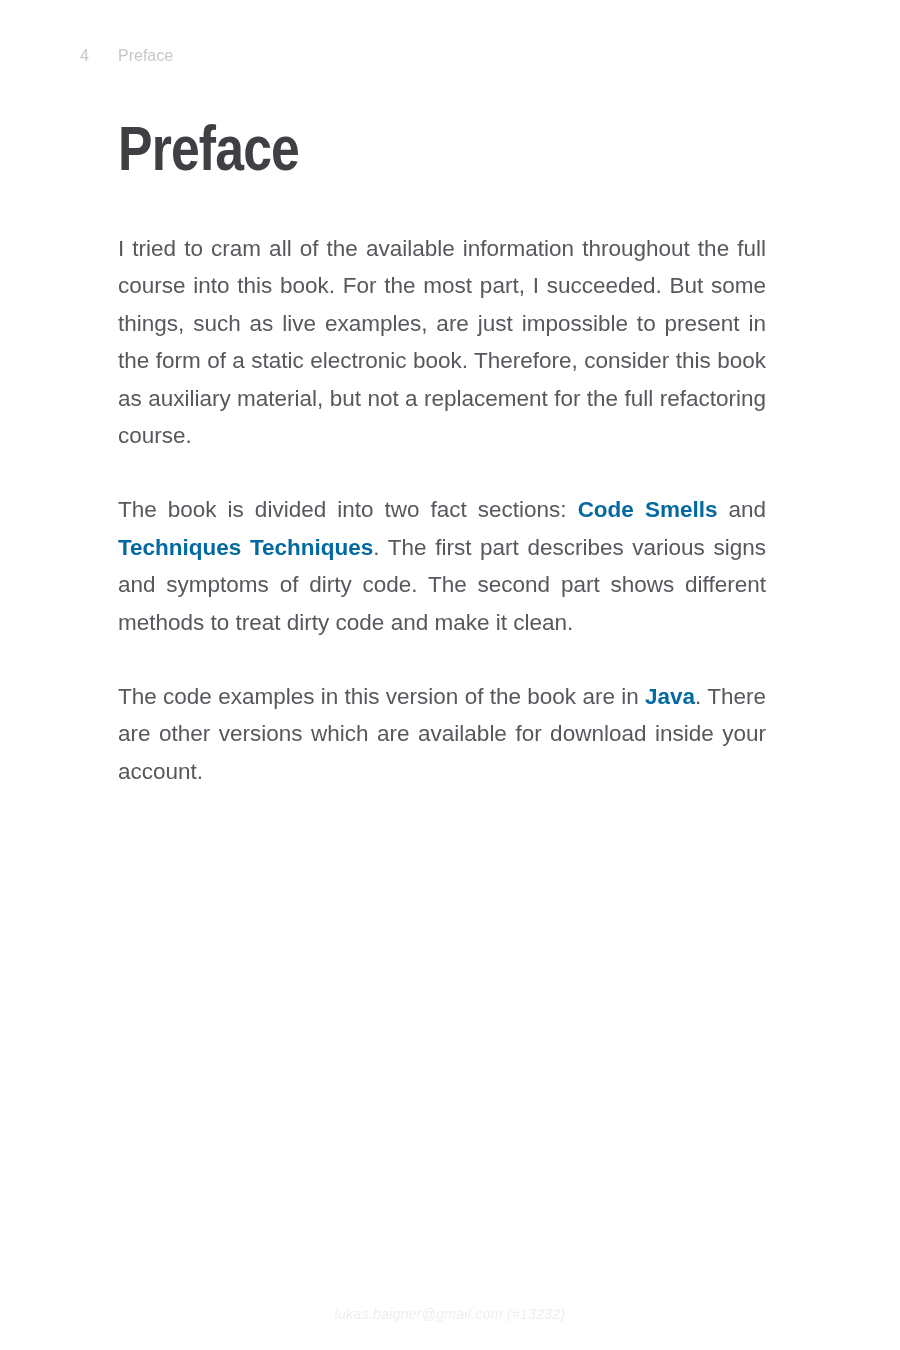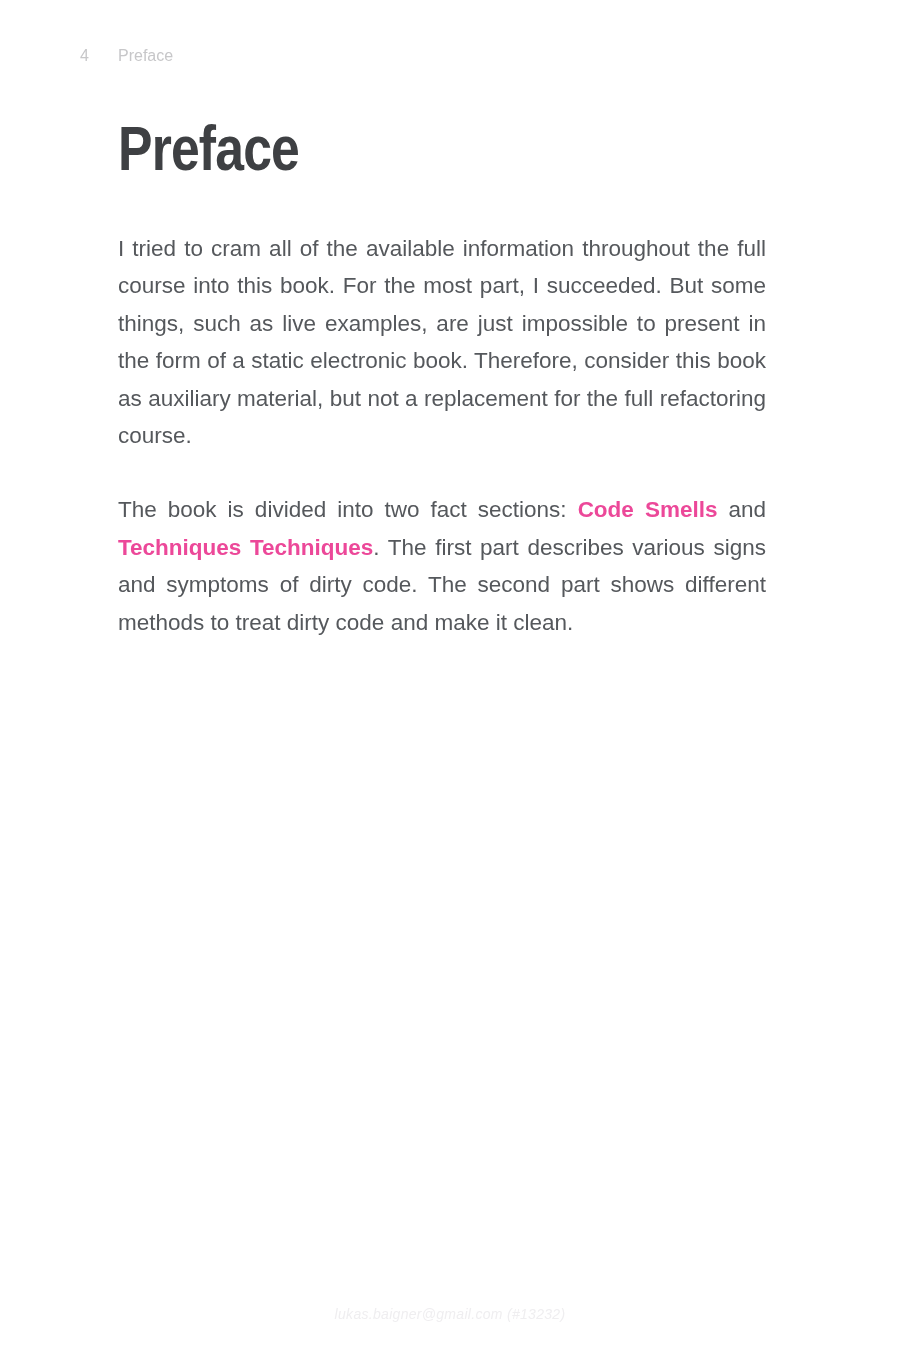--- a/index.html
+++ b/index.html
@@ -46,21 +46,21 @@
   }
   .content p {
     font-size: 22.5px;
     line-height: 37.4px;
     text-align: justify;
     margin: 0 16px 37px 0;
     hyphens: manual;
   }
   .content p b {
     font-weight: bold;
-    color: #ec4899;
+    color: #0369a1;
   }
   .watermark {
     position: absolute;
     left: 0;
     right: 0;
     top: 1306px;
     text-align: center;
     font-size: 14px;
     font-style: italic;
     color: #efeef0;
@@ -75,17 +75,18 @@
   <div class="running-header">
     <span class="page-num">4</span>
     <span class="section-name">Preface</span>
   </div>
 
   <h1 class="doc-title">Preface</h1>
 
   <div class="content" id="paragraphs">
       <p><span>I tried to cram all of the available information throughout the full course into this book. For the most part, I succeeded. But some things, such as live examples, are just impossible to present in the form of a static electronic book. Therefore, con­sider this book as auxiliary material, but not a replacement for the full refactoring course.</span></p>
       <p><span>The book is divided into two fact sections: </span><b>Code Smells</b><span> and </span><b>Techniques Techniques</b><span>. The first part describes various signs and symptoms of dirty code. The second part shows different methods to treat dirty code and make it clean.</span></p>
+      <p><span>The code examples in this version of the book are in </span><b>Java</b><span>. There are other versions which are available for download inside your account.</span></p>
     </div>
 
   <div class="watermark">lukas.baigner@gmail.com (#13232)</div>
 
 </div>
 
 </body></html>

